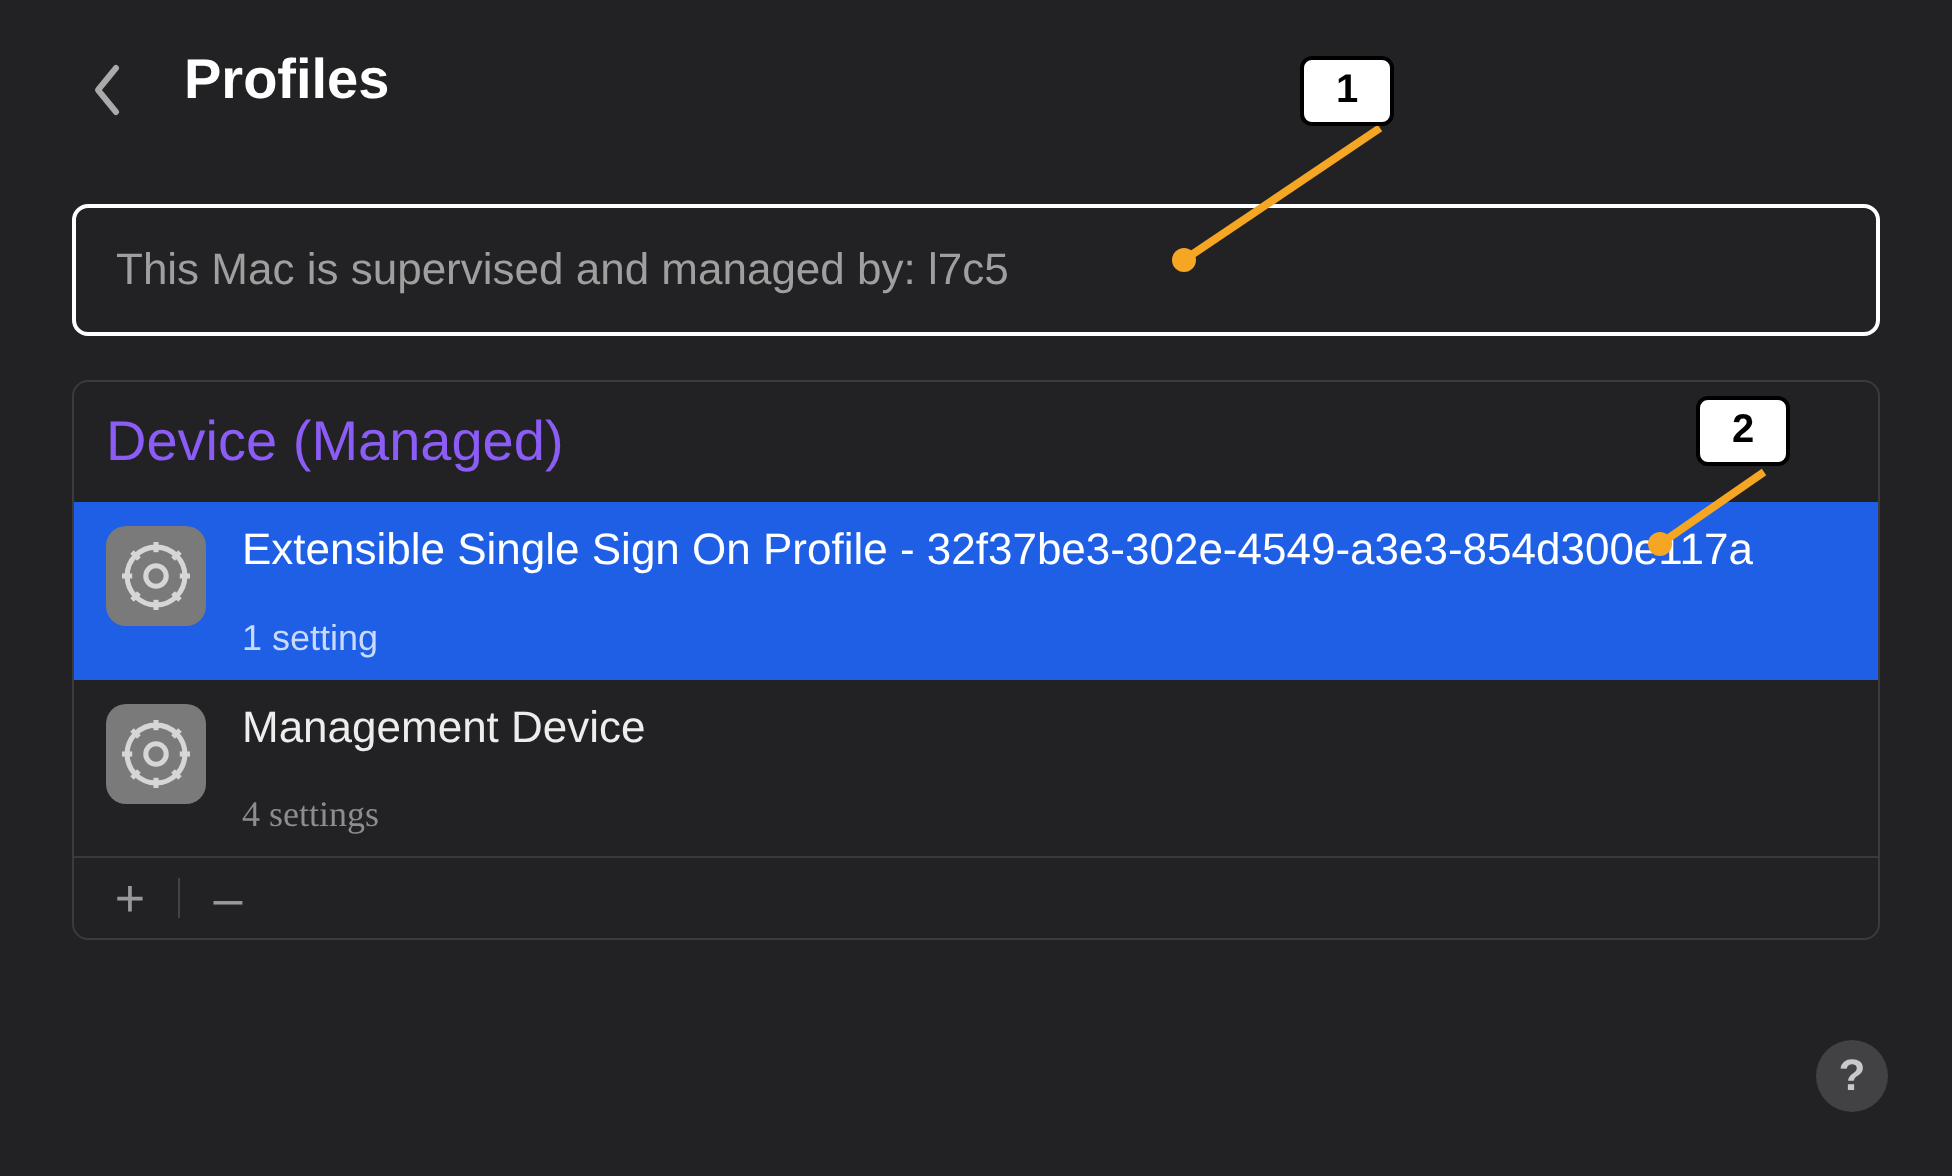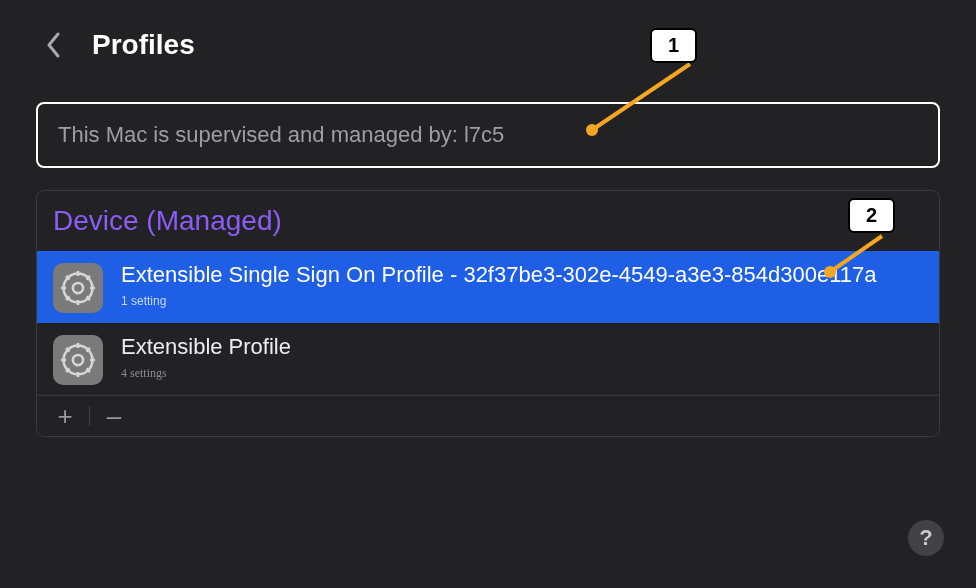--- a/index.html
+++ b/index.html
@@ -7,21 +7,21 @@
       background: #222224;
       color: #e8e8e8;
       font-family: -apple-system, "SF Pro Text", "Helvetica Neue", Helvetica, Arial, sans-serif;
       width: 976px;
       height: 588px;
       overflow: hidden;
       position: relative;
     }
     .header {
       display: flex;
-      align-items: center;
+      align-items: flex-start;
       padding: 24px 40px 22px 40px;
       gap: 24px;
     }
     .back-btn {
       width: 28px;
       height: 42px;
       display: flex;
       align-items: center;
       justify-content: center;
       color: #aaa;
@@ -80,22 +80,22 @@
       flex: 1;
       min-width: 0;
     }
     .profile-title {
       font-size: 22px;
       color: #fff;
       line-height: 1.25;
     }
     .profile-row:not(.selected) .profile-title { color: #ededed; }
     .profile-sub {
-      font-size: 12px;
-      margin-top: 5px;
+      font-size: 18px;
+      margin-top: 20px;
     }
     .profile-row.selected .profile-sub { color: #c9dafe; }
     .profile-row:not(.selected) .profile-sub { color: #8d8d8d; font-family: Liberation Serif, serif; }
     .footer-bar {
       display: flex;
       align-items: center;
       gap: 12px;
       padding: 8px 16px;
       border-top: 1px solid #39393b;
     }
@@ -199,21 +199,21 @@
             <line x1="34" y1="20" x2="40" y2="20"></line>
           <line x1="5.9" y1="5.9" x2="10" y2="10"></line>
             <line x1="30" y1="30" x2="34.1" y2="34.1"></line>
           <line x1="34.1" y1="5.9" x2="30" y2="10"></line>
             <line x1="10" y1="30" x2="5.9" y2="34.1"></line>
         </g>
         <circle cx="20" cy="20" r="6" fill="none" stroke="#d6d6d6" stroke-width="3"></circle>
       </svg>
     </div>
     <div class="profile-info">
-      <div class="profile-title">Extensible Profile</div>
+      <div class="profile-title">Management Device</div>
       <div class="profile-sub">4 settings</div>
     </div>
   </div>
 
   <div class="footer-bar">
     <div class="footer-btn">+</div>
     <div class="footer-sep"></div>
     <div class="footer-btn">–</div>
   </div>
 </div>

